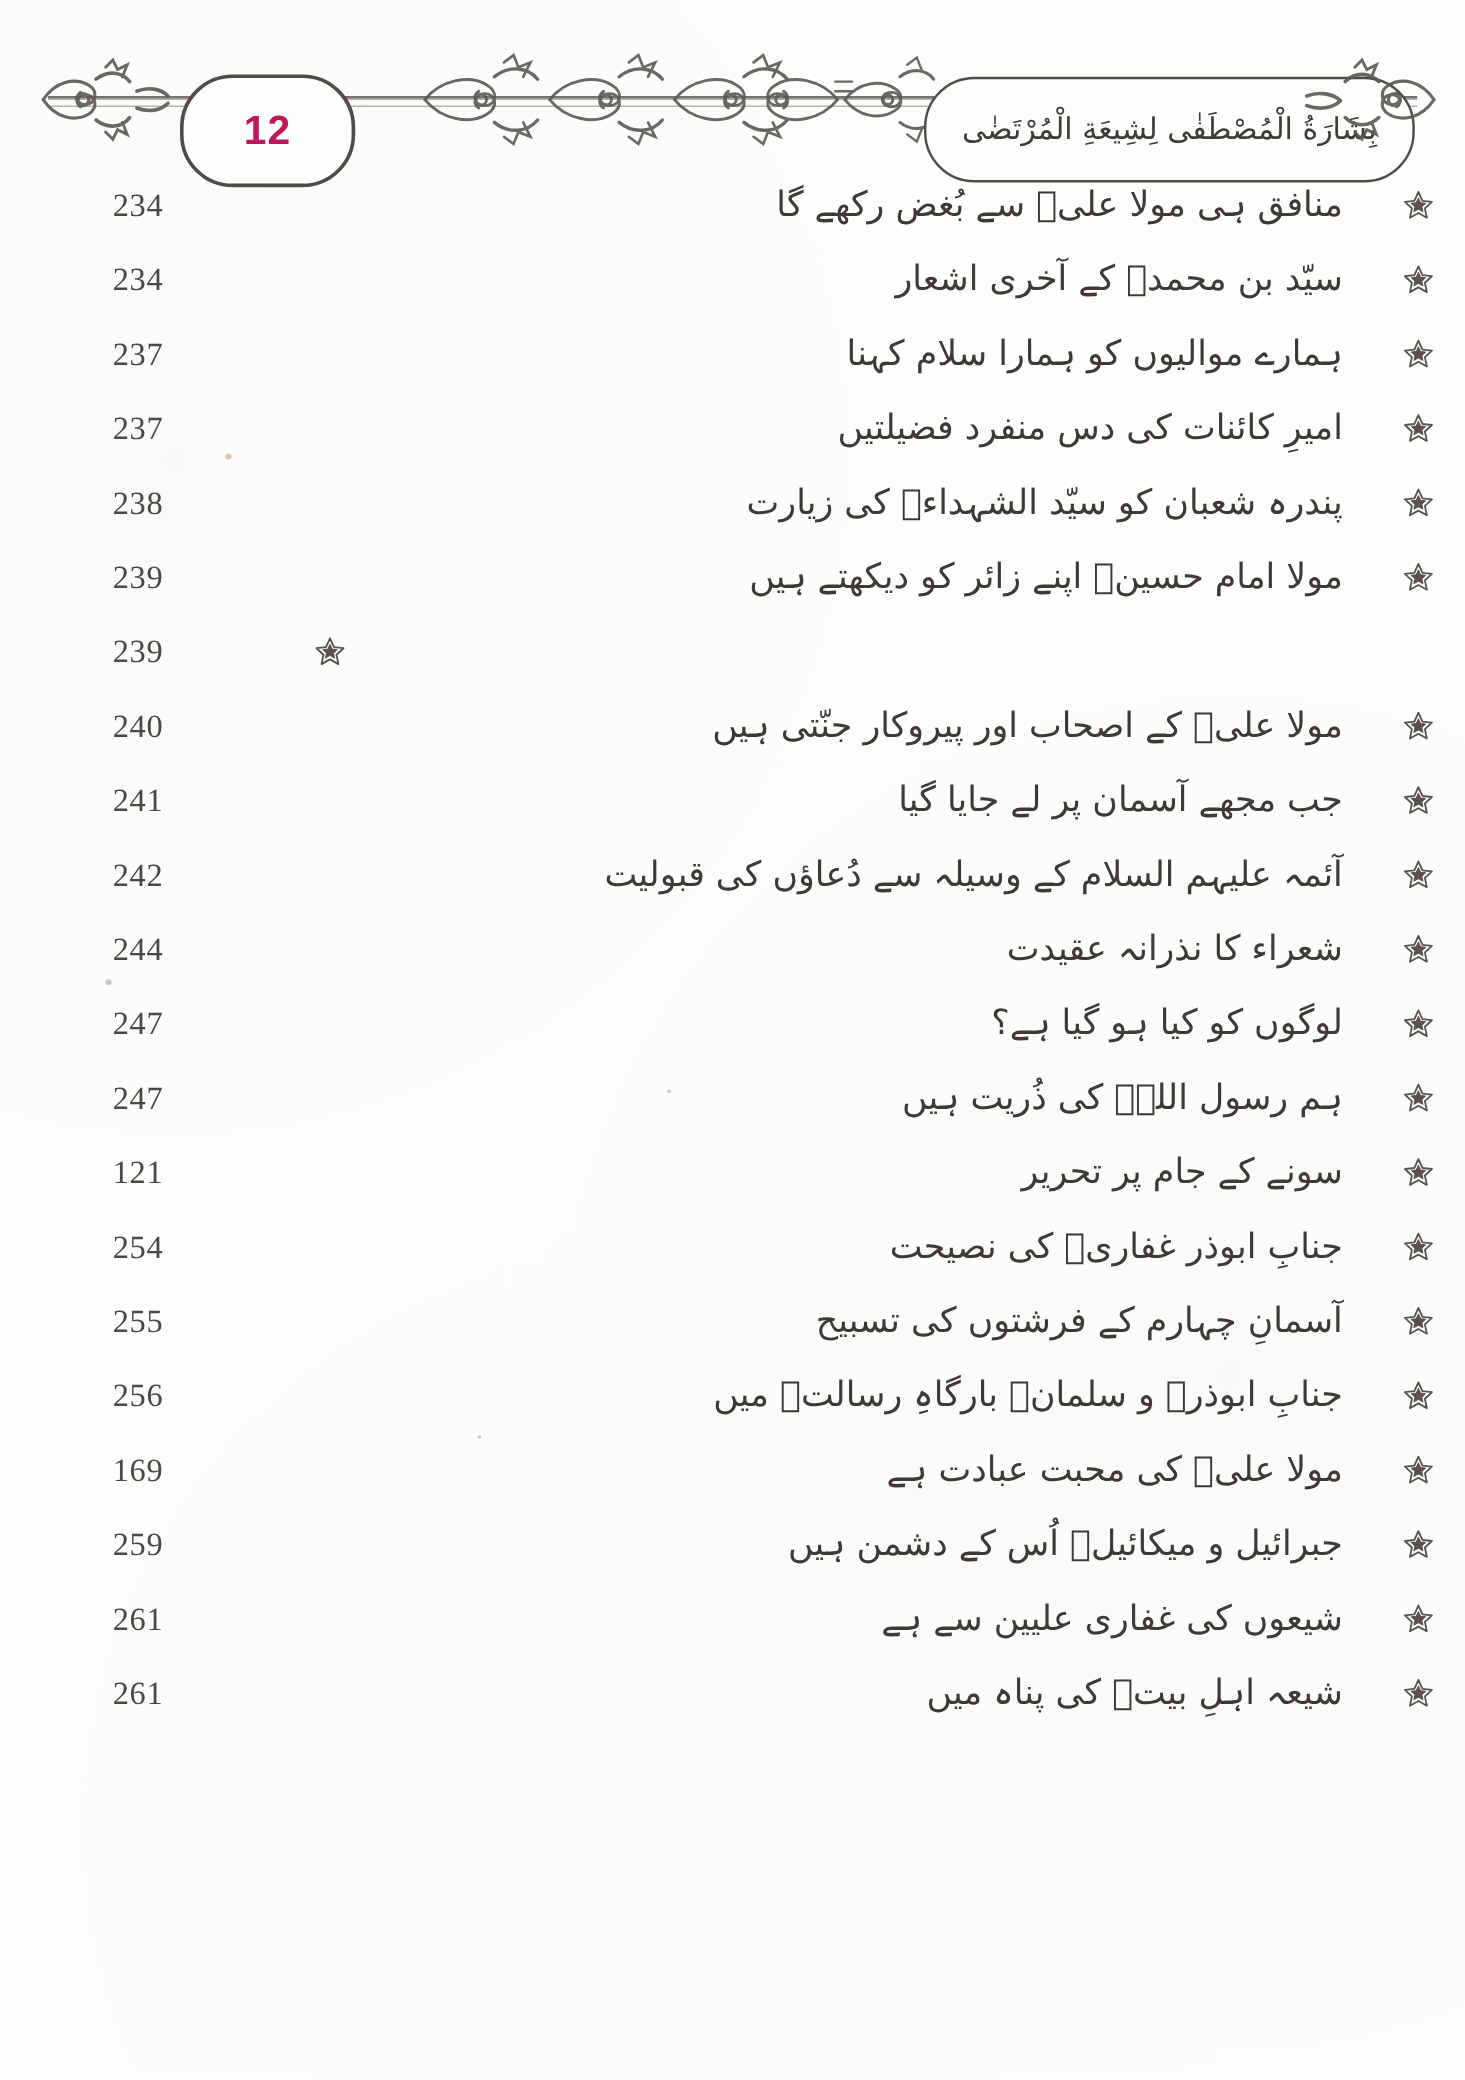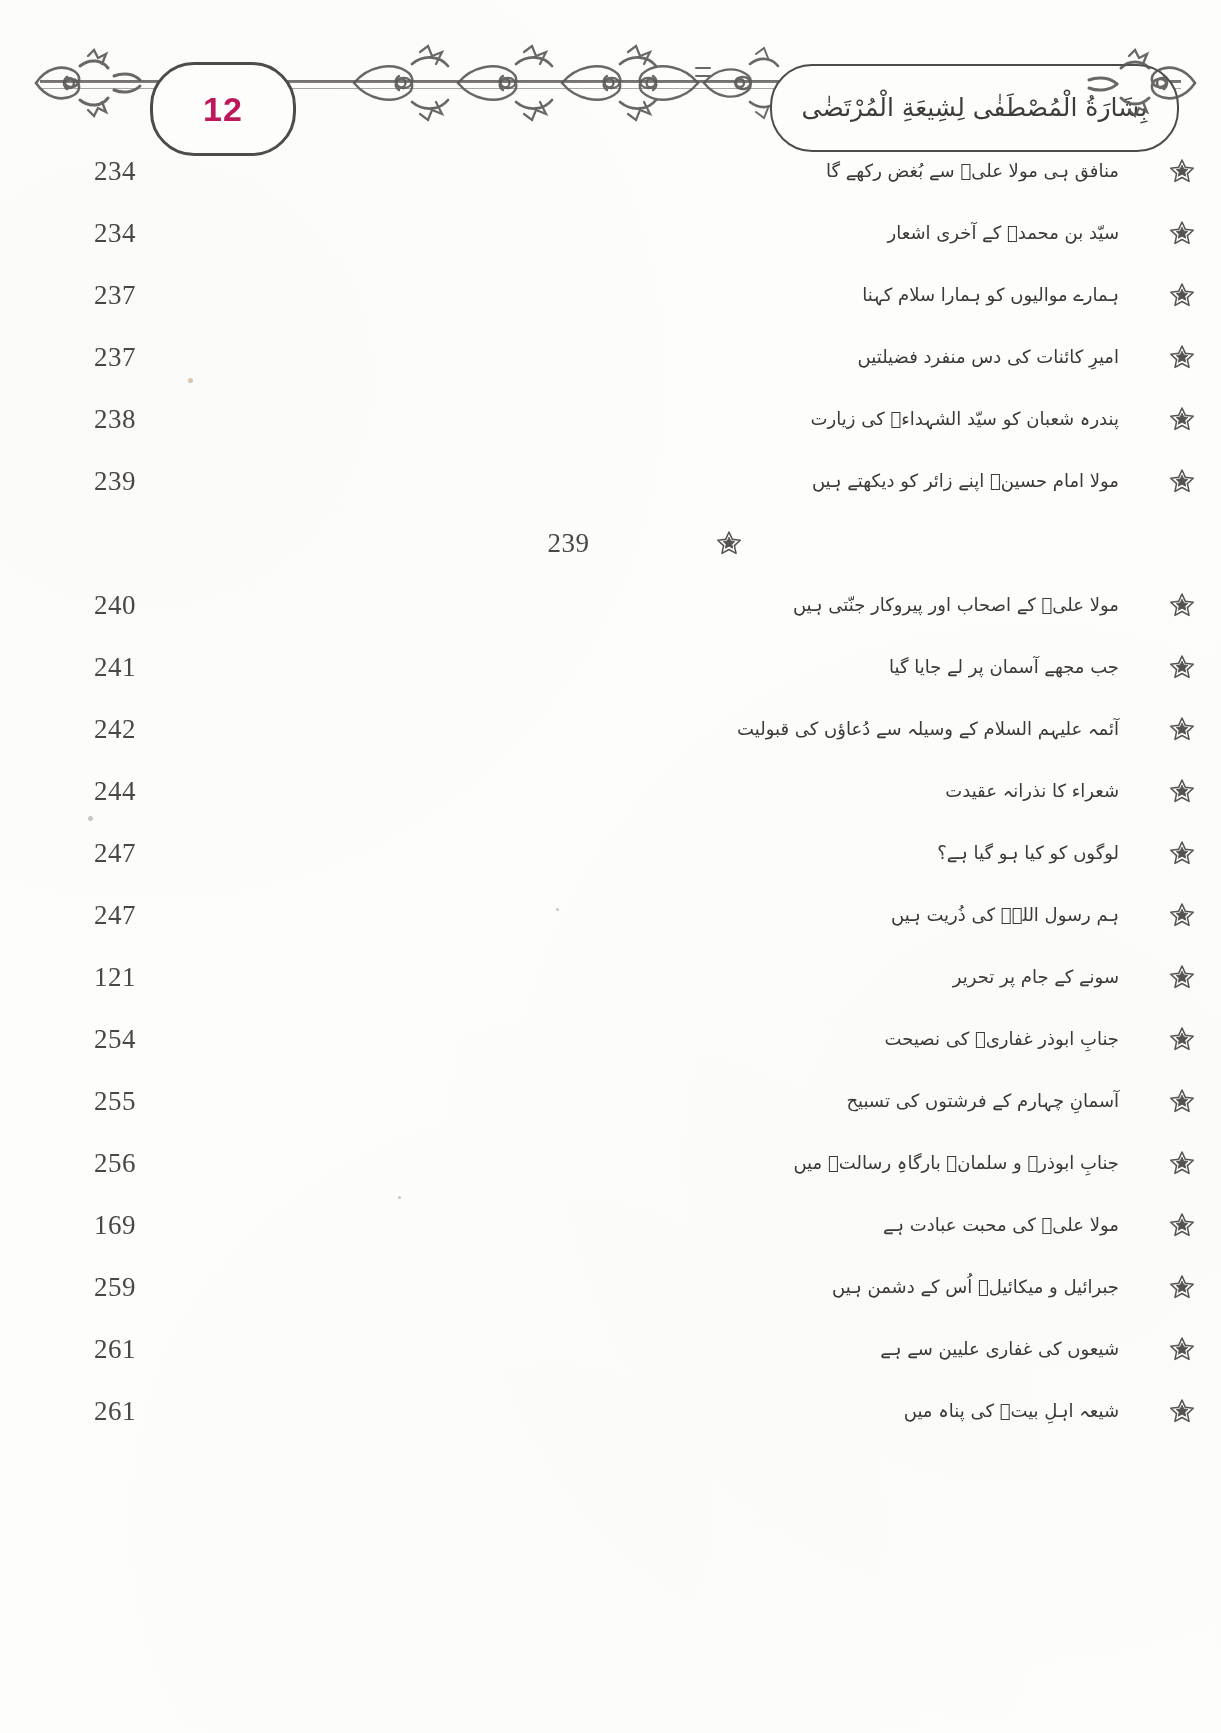--- a/index.html
+++ b/index.html
@@ -116,38 +116,37 @@
     top: 140px;
     width: 1221px;
   }
   .toc-row {
     position: relative;
     display: flex;
     flex-direction: row;
     align-items: center;
     height: 62px;
     padding: 0 0 0 0;
-    justify-content: center;
   }
   .toc-pagenum {
     width: 230px;
     flex: 0 0 230px;
     text-align: center;
     font-family: "Liberation Serif", "DejaVu Serif", serif;
     font-size: 27px;
     color: #4a4744;
     letter-spacing: 0.5px;
   }
   .toc-title {
     flex: 1 1 auto;
     text-align: right;
     direction: rtl;
     padding-right: 18px;
     font-family: "DejaVu Sans", "Liberation Sans", sans-serif;
-    font-size: 18px;
+    font-size: 29px;
     line-height: 1.35;
     color: #3c3936;
     white-space: nowrap;
     overflow: visible;
   }
   .toc-star {
     flex: 0 0 78px;
     width: 78px;
     text-align: center;
     padding-left: 6px;

